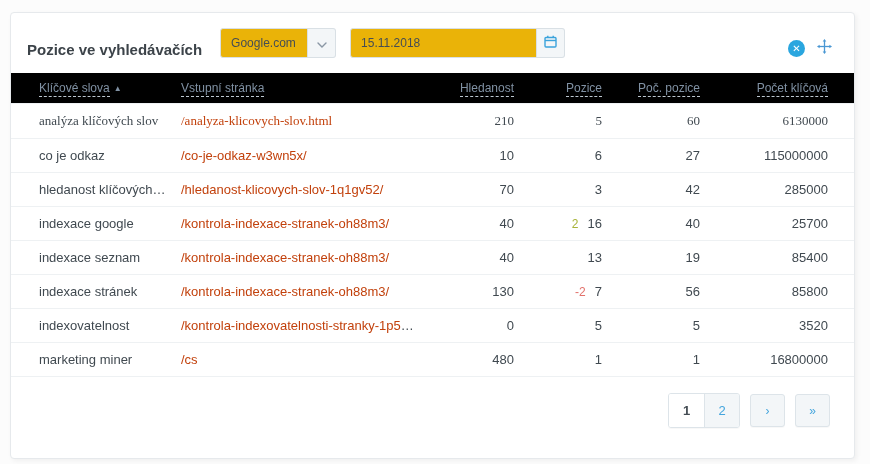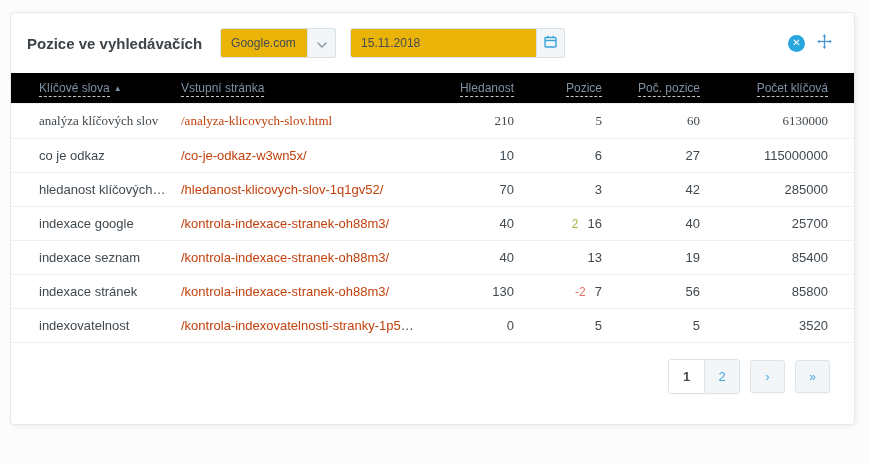--- a/index.html
+++ b/index.html
@@ -17,21 +17,21 @@
     width: 845px;
     background: #ffffff;
     border: 1px solid #e6e9ec;
     border-radius: 4px;
     box-shadow: 2px 2px 5px rgba(0,0,0,0.05);
     padding-bottom: 26px;
   }
   
   .card-header {
     display: flex;
-    align-items: center;
+    align-items: flex-end;
     padding: 15px 22px 15px 16px;
   }
   .card-title {
     font-size: 15px;
     font-weight: bold;
     color: #3c4349;
     margin-right: 18px;
     white-space: nowrap;
   }
   .input-group { display: flex; align-items: stretch; }
@@ -283,20 +283,28 @@
         <td class="num">85800</td>
       </tr>
       <tr>
         <td>indexovatelnost</td>
         <td><a class="url-link">/kontrola-indexovatelnosti-stranky-1p56cp8/</a></td>
         <td class="num">0</td>
         <td class="num"><span class="delta"></span><span>5</span></td>
         <td class="num">5</td>
         <td class="num">3520</td>
       </tr>
+      <tr>
+        <td>marketing miner</td>
+        <td><a class="url-link">/cs</a></td>
+        <td class="num">480</td>
+        <td class="num"><span class="delta"></span><span>1</span></td>
+        <td class="num">1</td>
+        <td class="num">16800000</td>
+      </tr>
     </tbody>
   </table>
 
   <div class="pagination">
     <div class="page-group">
       <button class="page-btn active">1</button>
       <button class="page-btn">2</button>
     </div>
     <button class="nav-btn">›</button>
     <button class="nav-btn">»</button>

